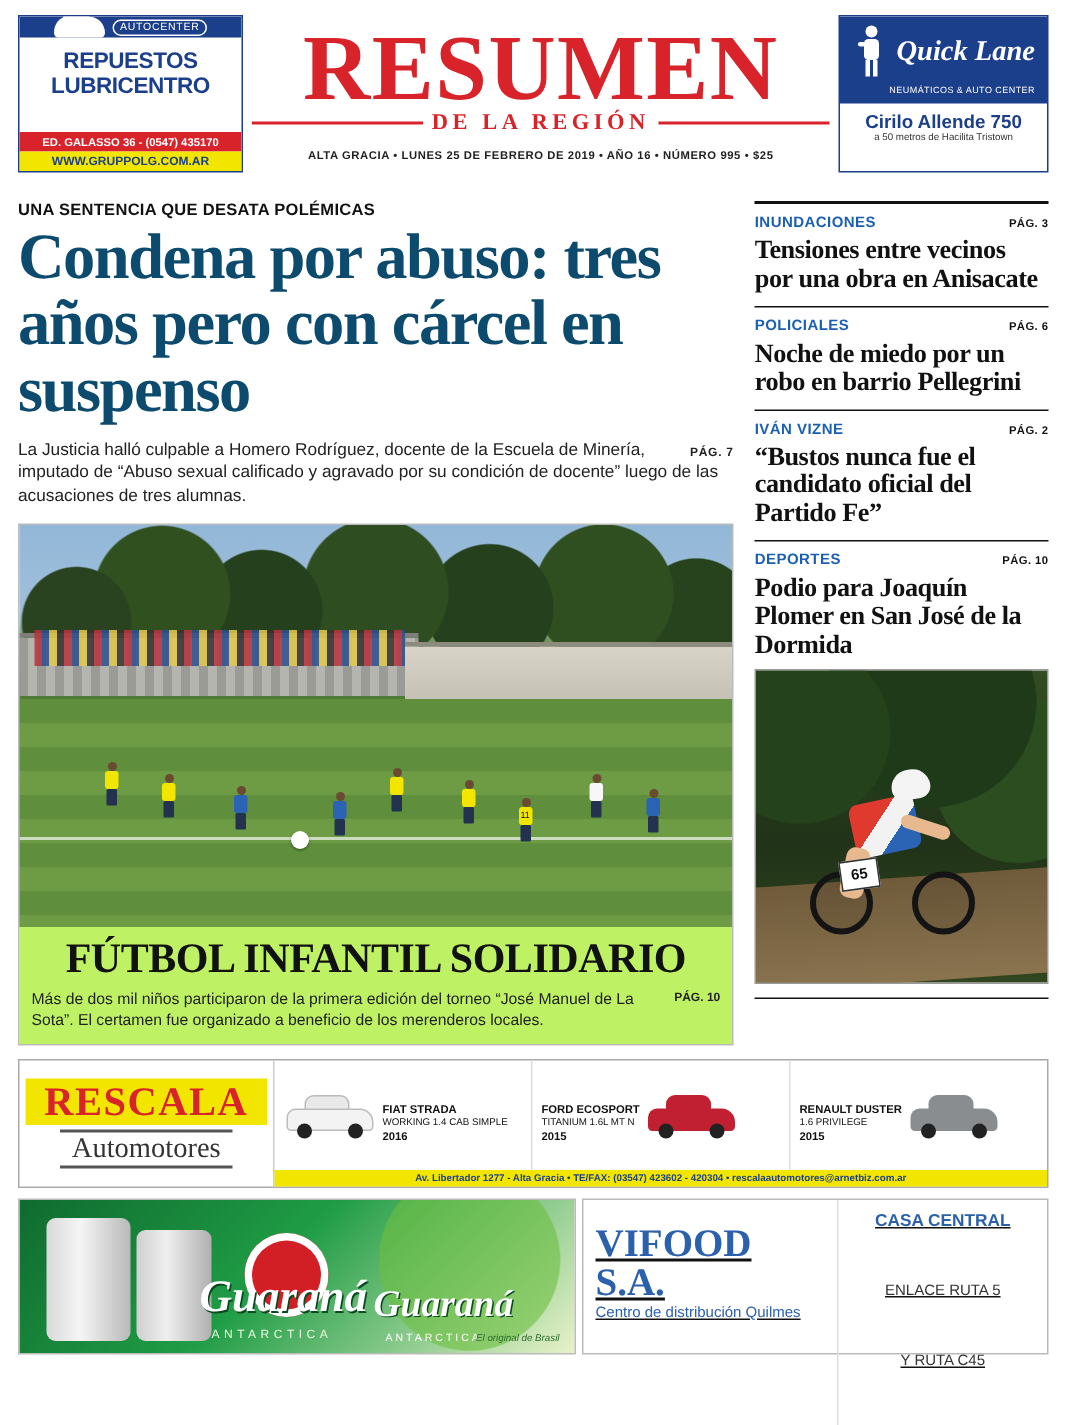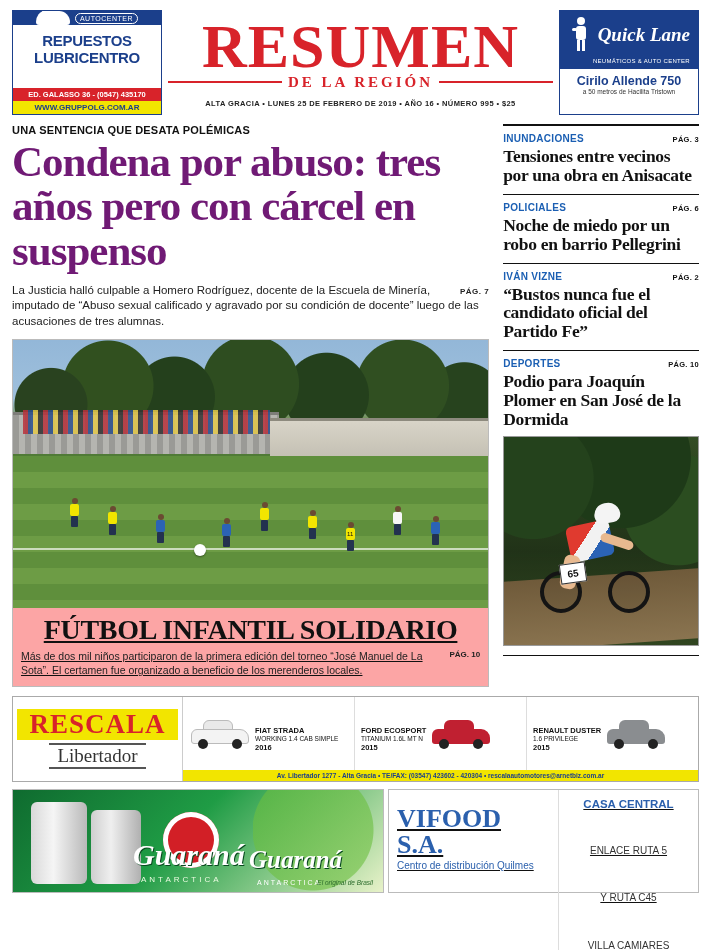--- a/index.html
+++ b/index.html
@@ -81,29 +81,29 @@
     font-family:"Liberation Serif", serif; font-style:italic; font-weight:bold;
     color:#fff; font-size:19px; line-height:1;
   }
   .ql-sub {
     position:absolute; right:8px; bottom:5px; color:#fff; font-size:6px; letter-spacing:.3px;
   }
   .ql-addr { font-size:12.5px; font-weight:bold; color:#1b3f8b; margin-top:5px; }
   .ql-addr2 { font-size:6.5px; color:#333; }
 
   
-  .body-grid { display:flex; gap:14px; margin-top:9px; }
+  .body-grid { display:flex; gap:14px; margin-top:19px; }
   .col-main { width:480px; }
   .col-side { width:197px; }
 
   .kicker { font-size:11px; font-weight:bold; letter-spacing:.2px; color:#111; }
   .headline {
     font-family:"Liberation Serif", serif;
     font-weight:bold; font-size:43px; line-height:1.03; letter-spacing:-1px;
-    margin-top:4px; color:#701a75;
+    margin-top:4px; color:#0c4a6e;
   }
   .lede {
     margin-top:10px; font-size:11.5px; line-height:1.35; color:#222;
   }
   .lede .pag { float:right; font-size:8px; font-weight:bold; letter-spacing:.5px; margin-top:4px;}
 
   .photo-box { margin-top:10px; border:1px solid #bbb; }
   .photo {
     height:268px; width:100%; position:relative; overflow:hidden;
     background:linear-gradient(#93b7d8 0%, #9fc0dc 22%, #6e8c4a 30%, #4f7a36 42%, #5f8c3d 60%, #78a04c 100%);
@@ -129,21 +129,21 @@
   .ph-field { position:absolute; left:0; right:0; bottom:0; height:152px;
     background:repeating-linear-gradient(180deg,#5f8f3c 0 16px,#6d9c45 16px 32px); }
   .ph-line { position:absolute; left:0; right:0; bottom:58px; height:2px; background:rgba(255,255,255,.65);}
   .ph-ball { position:absolute; left:38%; bottom:52px; width:12px; height:12px; border-radius:50%;
     background:#fff; box-shadow:0 1px 2px rgba(0,0,0,.4);}
   .player { position:absolute; width:9px; height:26px; }
   .player .sh { position:absolute; top:0; left:0; width:9px; height:12px; border-radius:2px; }
   .player .lg { position:absolute; top:12px; left:1px; width:7px; height:11px; background:#23324f; border-radius:1px;}
   .player .hd { position:absolute; top:-6px; left:2px; width:6px; height:6px; border-radius:50%; background:#6b4a32;}
 
-  .caption-box { background:#fca5a5; padding:6px 8px 8px;text-decoration:underline; }
+  .caption-box { background:#bef264; padding:6px 8px 8px; }
   .caption-title {
     font-family:"Liberation Serif", serif; font-weight:bold; font-size:28px;
     text-align:center; letter-spacing:-.3px;
   }
   .caption-text { font-size:10.5px; line-height:1.3; margin-top:4px; color:#222;}
   .caption-text .pag { float:right; font-size:8px; font-weight:bold; }
   .side-item { padding:7px 0 9px; border-bottom:1px solid #111; }
   .side-item:first-child { border-top:2px solid #111; }
   .side-head { display:flex; justify-content:space-between; align-items:baseline; }
   .side-section { color:#1b5fb3; font-weight:bold; font-size:10px; letter-spacing:.3px; }
@@ -402,21 +402,21 @@
           </div>
         </div>
       </div>
 
     </div>
   </div>
 
   <div class="ad-rescala">
     <div class="rescala-logo">
       <div class="rescala-word">RESCALA</div>
-      <div class="rescala-auto">Libertador</div>
+      <div class="rescala-auto">Automotores</div>
     </div>
     <div class="cars">
       <div class="cars-row">
 
         <div class="car-cell">
           <div class="car-pic">
             <div class="car-top" style="background:#e9e9e9; border:1px solid #bbb;"></div>
             <div class="car-body" style="background:#f3f3f3; border:1px solid #bbb;"></div>
             <div class="car-wheel" style="left:9px;"></div>
               <div class="car-wheel" style="left:43px;"></div>

